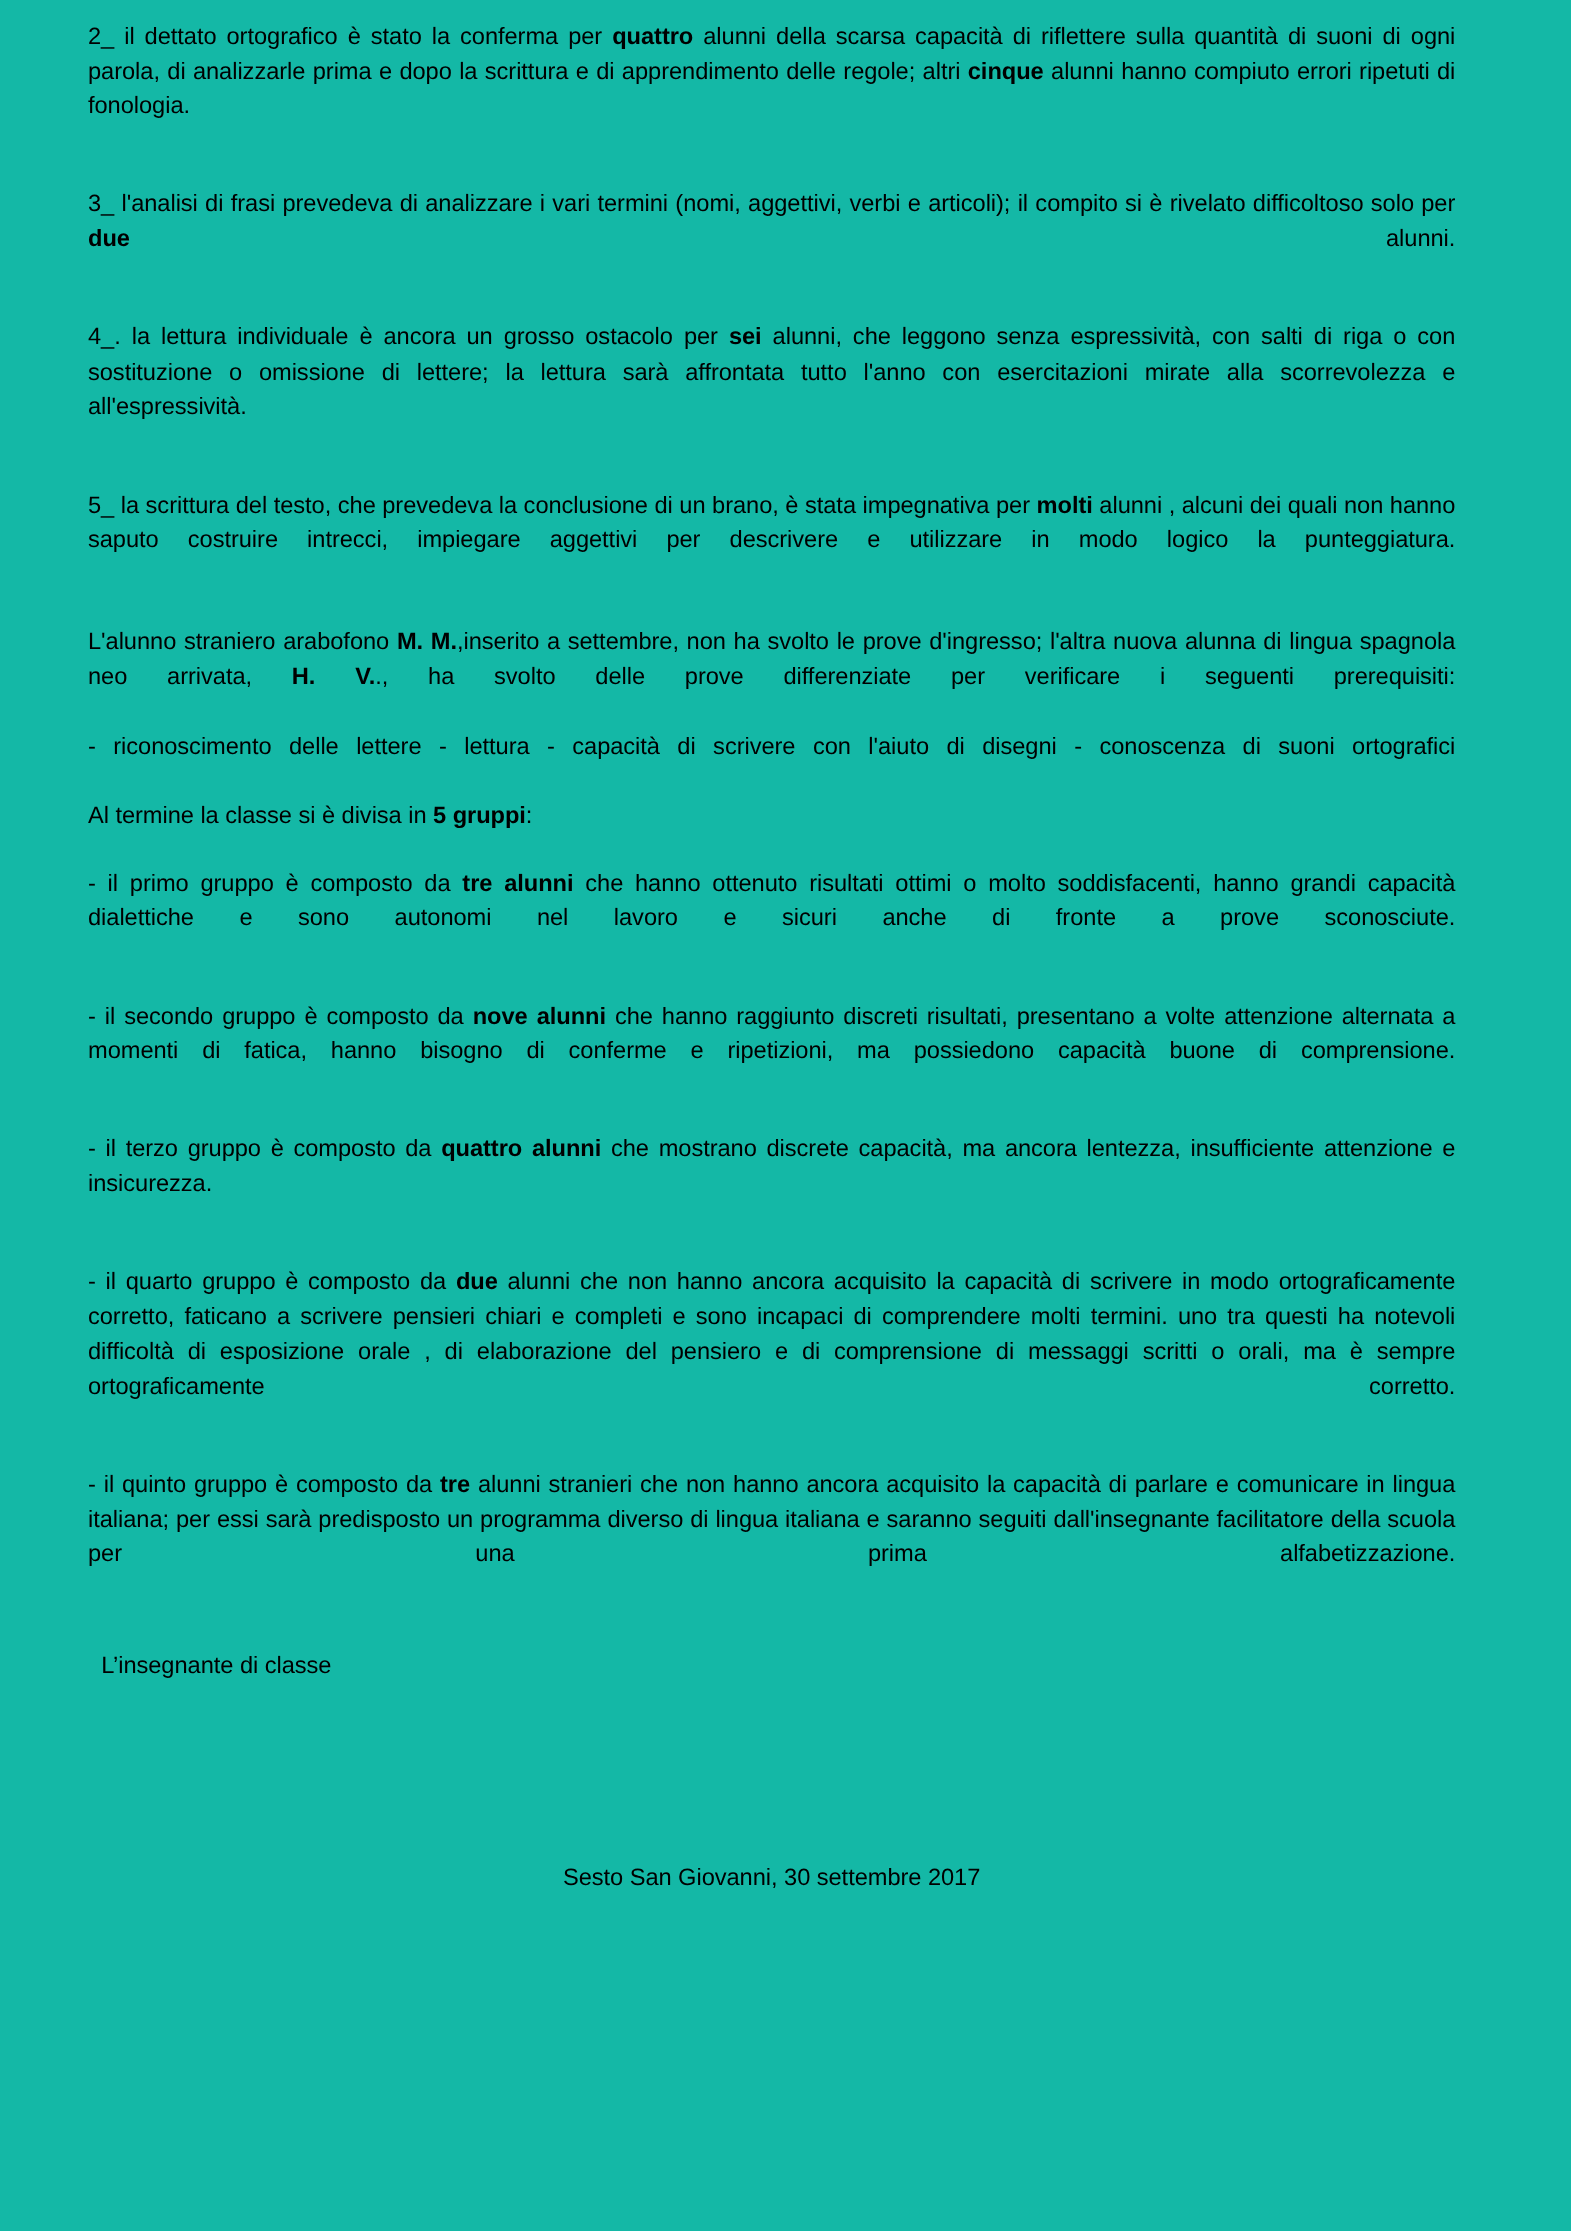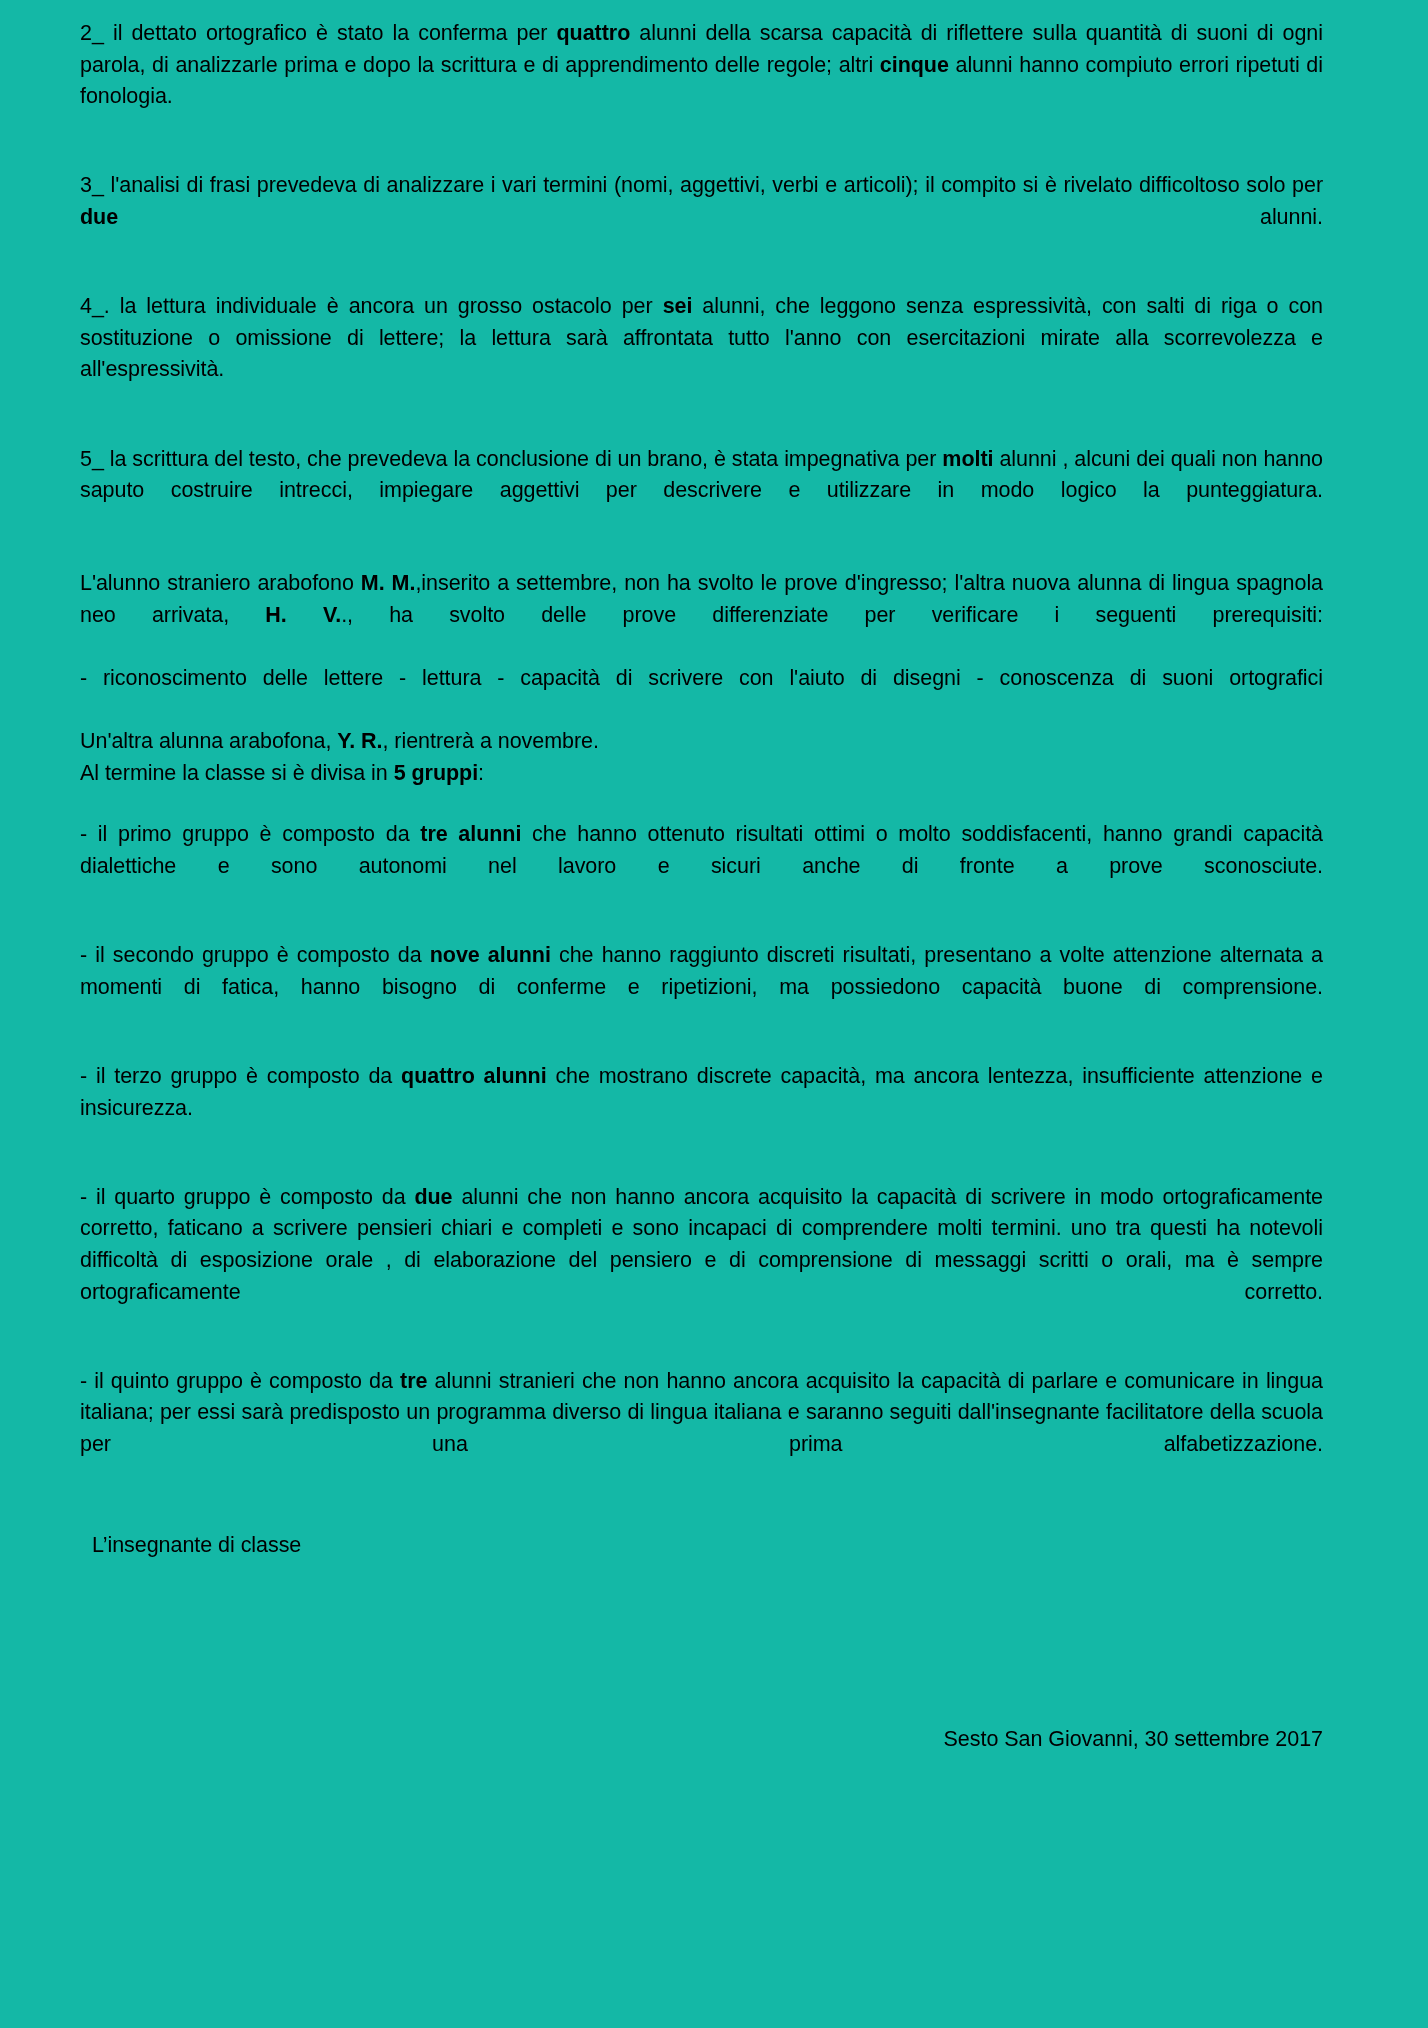--- a/index.html
+++ b/index.html
@@ -40,21 +40,21 @@
   .signature {
     margin: 12px;
     padding: 0;
     text-align: left;
     font-size: 21.5px;
     line-height: 1.47;
   }
   .date-line {
     margin: 0;
     padding: 0;
-    text-align: right;
+    text-align: center;
     font-size: 21.5px;
     line-height: 1.47;
   }
   .gap-after-sig { height: 150px; }
   
   p.para::after {
     content: "";
     display: inline-block;
     width: 100%;
   }
@@ -80,21 +80,20 @@
     <div class="spacer-md"></div>
 
     <p class="para"><span class="run">5_ la scrittura del testo, che prevedeva la conclusione di un brano,  è stata impegnativa per </span><span class="run bold">molti</span><span class="run"> alunni , alcuni dei quali non hanno saputo costruire intrecci, impiegare aggettivi per descrivere e  utilizzare in modo logico la punteggiatura.</span></p>
 
     <div class="spacer-lg"></div>
 
     <p class="para"><span class="run">      L'alunno straniero arabofono </span><span class="run bold">M. M.</span><span class="run">,inserito a settembre, non ha svolto le prove d'ingresso; l'altra nuova alunna di lingua spagnola neo arrivata, </span><span class="run bold">H. V.</span><span class="run">., ha svolto delle prove differenziate per verificare i seguenti prerequisiti:</span></p>
 
     <p class="para"><span class="run">   - riconoscimento delle lettere - lettura - capacità di scrivere con l'aiuto di disegni - conoscenza di suoni ortografici</span></p>
 
-    <p class="para nojustify"><span class="run">   Un'altra alunna arabofona, </span><span class="run bold">Y. R.</span><span class="run">,  rientrerà a novembre.</span></p>
 
     <p class="para nojustify"><span class="run">  Al termine la classe si è divisa in  </span><span class="run bold">5  gruppi</span><span class="run">:</span></p>
 
     <div class="spacer-lg"></div>
 
     <p class="para"><span class="run">- il primo gruppo è composto da </span><span class="run bold">tre alunni</span><span class="run"> che hanno ottenuto risultati ottimi o molto soddisfacenti, hanno grandi capacità dialettiche e sono autonomi nel lavoro e sicuri anche di fronte a prove sconosciute.</span></p>
 
     <div class="spacer-md"></div>
 
     <p class="para"><span class="run">- il secondo gruppo è composto da </span><span class="run bold">nove alunni</span><span class="run"> che hanno raggiunto discreti risultati, presentano a volte attenzione alternata a momenti di fatica, hanno bisogno di conferme e ripetizioni, ma possiedono capacità buone di comprensione.</span></p>

